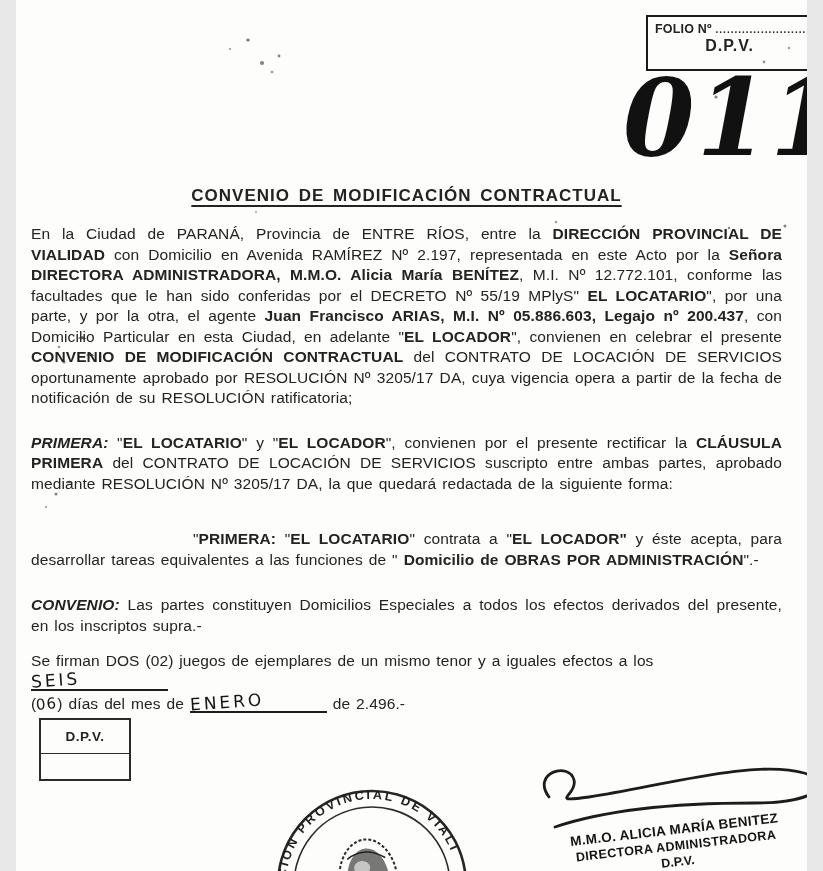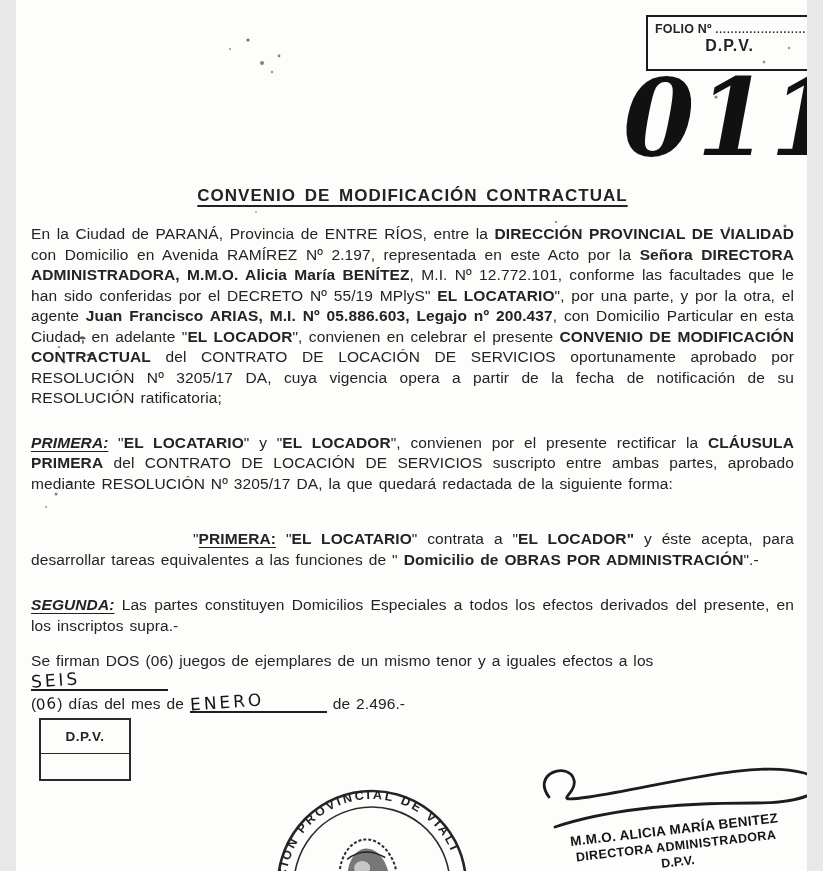--- a/index.html
+++ b/index.html
@@ -6,41 +6,41 @@
   .doc{
     position:relative;
     width:791px;height:871px;
     margin:0 auto;
     background:#fdfdfc;
     overflow:hidden;
     font-family:"Liberation Sans",sans-serif;
     color:#232323;
     -webkit-font-smoothing:antialiased;
   }
-  .body-col{position:absolute;left:15px;right:13px;top:0;}
+  .body-col{position:absolute;left:15px;right:25px;top:0;}
   .title{
     padding-top:186px;
     text-align:center;
     font-size:17px;font-weight:bold;
     letter-spacing:1px;word-spacing:3px;
   }
   .title span{text-decoration:underline;text-underline-offset:4px;text-decoration-thickness:2px;}
   .para{
     font-size:15.5px;line-height:20.5px;
     text-align:justify;text-align-last:left;
     letter-spacing:0.1px;word-spacing:1.5px;
   }
   .p1{margin-top:18px;}
   .p2{margin-top:24px;}
   .p3{margin-top:35px;text-indent:162px;}
   .p4{margin-top:25px;}
   .p5{margin-top:15px;text-align:left;}
   .b{font-weight:bold;}
   .i{font-style:italic;}
-  .u{text-decoration:underline;text-underline-offset:3px;}
+  .u{text-underline-offset:3px;}
   .blank{
     display:inline-block;
     border-bottom:2px solid #1d1d1d;
     min-width:137px;
     text-align:center;
     line-height:14px;
   }
   .hw{
     display:inline-block;
     font-family:"DejaVu Sans",sans-serif;
@@ -109,22 +109,22 @@
   <div class="folio-number">011</div>
 
   <div class="body-col">
     <div class="title">
       <span>CONVENIO DE MODIFICACIÓN CONTRACTUAL</span>
     </div>
 
     <div class="para p1"><span>En la Ciudad de PARANÁ, Provincia de ENTRE RÍOS, entre la </span><span class="b">DIRECCIÓN PROVINCIAL DE VIALIDAD</span><span> con Domicilio en Avenida RAMÍREZ Nº 2.197, representada en este Acto por la </span><span class="b">Señora DIRECTORA ADMINISTRADORA, M.M.O. Alicia María BENÍTEZ</span><span>, M.I. Nº 12.772.101, conforme las facultades que le han sido conferidas por el DECRETO Nº 55/19 MPlyS" </span><span class="b">EL LOCATARIO</span><span>", por una parte, y por la otra, el agente </span><span class="b">Juan Francisco ARIAS, M.I. Nº 05.886.603, Legajo nº 200.437</span><span>, con Domicilio Particular en esta Ciudad, en adelante "</span><span class="b">EL LOCADOR</span><span>", convienen en celebrar el presente </span><span class="b">CONVENIO DE MODIFICACIÓN CONTRACTUAL</span><span> del CONTRATO DE LOCACIÓN DE SERVICIOS oportunamente aprobado por RESOLUCIÓN Nº 3205/17 DA, cuya vigencia opera a partir de la fecha de notificación de su RESOLUCIÓN ratificatoria;</span></div>
     <div class="para p2"><span class="b i u">PRIMERA:</span><span> "</span><span class="b">EL LOCATARIO</span><span>" y "</span><span class="b">EL LOCADOR</span><span>", convienen por el presente rectificar la </span><span class="b">CLÁUSULA PRIMERA</span><span> del CONTRATO DE LOCACIÓN DE SERVICIOS suscripto entre ambas partes, aprobado mediante RESOLUCIÓN Nº 3205/17 DA, la que quedará redactada de la siguiente forma:</span></div>
     <div class="para p3"><span>"</span><span class="b u">PRIMERA:</span><span> "</span><span class="b">EL LOCATARIO</span><span>" contrata a "</span><span class="b">EL LOCADOR"</span><span> y éste acepta, para desarrollar tareas equivalentes a las funciones de  " </span><span class="b">Domicilio de OBRAS POR ADMINISTRACIÓN</span><span>".-</span></div>
-    <div class="para p4"><span class="b i u">SEGUNDA:</span><span> Las partes constituyen Domicilios Especiales a todos los efectos derivados del presente, en los inscriptos supra.-</span></div>
-    <div class="para p5"><span>Se firman DOS (06) juegos de ejemplares de un mismo tenor y a iguales efectos a los </span><span class="blank"><span class="hw">SEIS</span></span></div>
+    <div class="para p4"><span class="b i u">CONVENIO:</span><span> Las partes constituyen Domicilios Especiales a todos los efectos derivados del presente, en los inscriptos supra.-</span></div>
+    <div class="para p5"><span>Se firman DOS (02) juegos de ejemplares de un mismo tenor y a iguales efectos a los </span><span class="blank"><span class="hw">SEIS</span></span></div>
     <div class="para" style="text-align:left;margin-top:2px;"><span>(</span><span class="hw small">06</span><span>) días del mes de </span><span class="blank"><span class="hw">ENERO</span></span><span> de 2.496.-</span></div>
   </div>
 
   <div class="dpv-box">
     <div class="lbl">D.P.V.</div>
   </div>
 
   <svg class="round-stamp" width="240" height="92" viewBox="0 0 240 92">
     <g transform="rotate(-6 120 106)">
       <circle cx="120" cy="106" r="94" fill="none" stroke="#262626" stroke-width="2.6"></circle>

